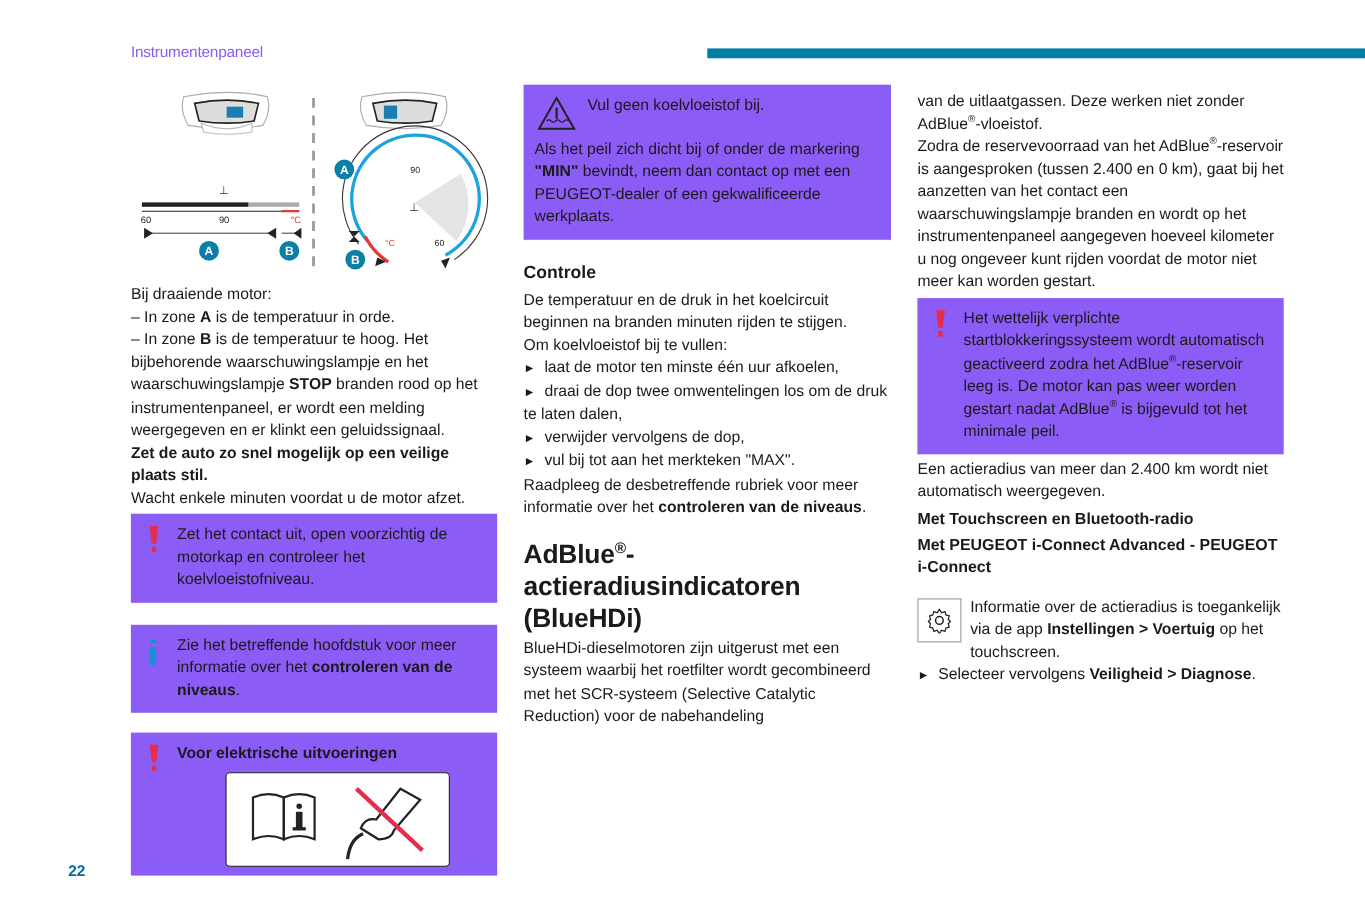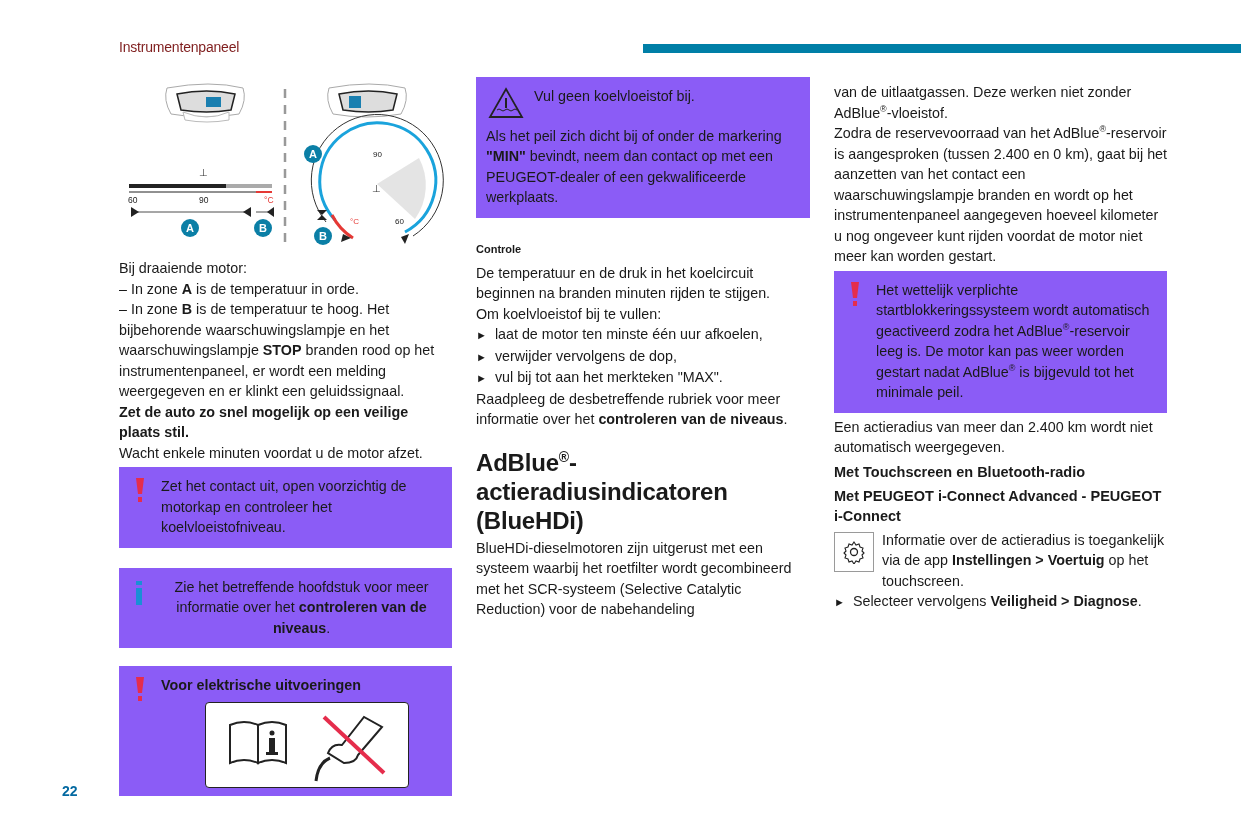--- a/index.html
+++ b/index.html
@@ -1,37 +1,37 @@
 <!DOCTYPE html>
 <html><head>
 <meta charset="utf-8">
 <style>
   html, body { margin:0; padding:0; background:#fff; }
   body { width:1241px; height:827px; position:relative; overflow:hidden;
          font-family:"Liberation Sans", sans-serif; color:#1a1a1a; }
-  .hdr-title { position:absolute; left:119px; top:39px; font-size:14px; color:#7f1d1d; letter-spacing:-0.2px; }
+  .hdr-title { position:absolute; left:119px; top:39px; font-size:14px; color:#8b5cf6; letter-spacing:-0.2px; }
   .hdr-bar { position:absolute; left:643px; top:44px; width:598px; height:9px; background:#007fa7; }
   .pagenum { position:absolute; left:62px; top:783px; font-size:14px; font-weight:bold; color:#0369a1; }
 
   .col { position:absolute; font-size:14.3px; line-height:20.5px; }
   .col1 { left:119px; top:74px; width:333px; }
   .col2 { left:476px; top:77px; width:334px; }
   .col3 { left:834px; top:82px; width:333px; }
 
   p { margin:0; }
   b { font-weight:bold; }
   sup { font-size:9px; line-height:0; vertical-align:super; }
 
   .box { background:#8b5cf6; padding:9px 10px 10px 10px; position:relative; }
   .box .ico-excl { position:absolute; left:16px; top:10px; width:10px; height:26px; }
   .box .lead { padding-left:32px; }
   .box .ico-info { position:absolute; left:16px; top:12px; width:8px; height:26px; }
 
   .figure { position:relative; height:178px; margin-bottom:6px; }
-  .h2 { font-size:11px; font-weight:bold; line-height:22px; margin:0; }
+  .h2 { font-size:16px; font-weight:bold; line-height:22px; margin:0; }
   .h1 { font-size:24px; font-weight:bold; line-height:29px; margin:0; letter-spacing:-0.2px; }
   .h3 { font-size:14.5px; font-weight:bold; line-height:20px; margin:0; }
   .tri { font-size:11px; margin-right:8px; }
   .iconbox { float:left; width:38px; height:38px; border:1px solid #9a9a9a; background:#fff; margin:2px 8px 0 0; display:flex; align-items:center; justify-content:center; }
   .picto { margin:6px 0 0 76px; width:202px; height:84px; border:1.5px solid #222; border-radius:4px; background:#fff; position:relative; }
 </style>
 </head>
 <body>
 
 <div class="hdr-title">Instrumentenpaneel</div>
@@ -104,21 +104,21 @@
   <p>Wacht enkele minuten voordat u de motor afzet.</p>
 
   <div class="box" style="margin-top:4px;">
     <svg class="ico-excl" viewBox="0 0 10 26">
         <polygon points="1,1 9,1 7,17 3,17" fill="#e52d4c"></polygon>
         <rect x="3" y="20" width="4" height="5" fill="#e52d4c"></rect>
       </svg>
     <p class="lead">Zet het contact uit, open voorzichtig de motorkap en controleer het koelvloeistofniveau.</p>
   </div>
 
-  <div class="box" style="margin-top:20px;text-align:center;">
+  <div class="box" style="margin-top:20px;">
     <svg class="ico-info" viewBox="0 0 8 26">
         <rect x="1" y="1" width="6" height="4" fill="#1a8fd6"></rect>
         <rect x="1" y="8" width="6" height="17" fill="#1a8fd6"></rect>
       </svg>
     <p class="lead"><span>Zie het betreffende hoofdstuk voor meer informatie over het </span><b>controleren van de niveaus</b><span>.</span></p>
   </div>
 
   <div class="box" style="margin-top:18px; height:111px;">
     <svg class="ico-excl" viewBox="0 0 10 26">
         <polygon points="1,1 9,1 7,17 3,17" fill="#e52d4c"></polygon>
@@ -153,20 +153,21 @@
     </svg>
     <p style="padding-left:48px;">Vul geen koelvloeistof bij.</p>
     <p style="margin-top:19px;"><span>Als het peil zich dicht bij of onder de markering </span><b>"MIN"</b><span> bevindt, neem dan contact op met een PEUGEOT-dealer of een gekwalificeerde werkplaats.</span></p>
   </div>
 
   <p class="h2" style="margin-top:20px;">Controle</p>
   <p style="margin-top:3px;">De temperatuur en de druk in het koelcircuit beginnen na branden minuten rijden te stijgen.</p>
   <p>Om koelvloeistof bij te vullen:</p>
   <div>
     <p><span class="tri">►</span><span>laat de motor ten minste één uur afkoelen,</span></p>
+    <p><span class="tri">►</span><span>draai de dop twee omwentelingen los om de druk te laten dalen,</span></p>
     <p><span class="tri">►</span><span>verwijder vervolgens de dop,</span></p>
     <p><span class="tri">►</span><span>vul bij tot aan het merkteken "MAX".</span></p>
   </div>
   <p><span>Raadpleeg de desbetreffende rubriek voor meer informatie over het </span><b>controleren van de niveaus</b><span>.</span></p>
 
 
   <p class="h1" style="margin-top:18px;"><span>AdBlue</span><sup style="font-size:14px;">®</sup><span>-actieradiusindicatoren (BlueHDi)</span></p>
   <p style="margin-top:3px;">BlueHDi-dieselmotoren zijn uitgerust met een systeem waarbij het roetfilter wordt gecombineerd met het SCR-systeem (Selective Catalytic Reduction) voor de nabehandeling</p>
 </div>
 
@@ -178,21 +179,21 @@
     <svg class="ico-excl" viewBox="0 0 10 26">
         <polygon points="1,1 9,1 7,17 3,17" fill="#e52d4c"></polygon>
         <rect x="3" y="20" width="4" height="5" fill="#e52d4c"></rect>
       </svg>
     <p class="lead"><span>Het wettelijk verplichte startblokkeringssysteem wordt automatisch geactiveerd zodra het AdBlue</span><sup>®</sup><span>-reservoir leeg is. De motor kan pas weer worden gestart nadat AdBlue</span><sup>®</sup><span> is bijgevuld tot het minimale peil.</span></p>
   </div>
 
   <p style="margin-top:4px;">Een actieradius van meer dan 2.400 km wordt niet automatisch weergegeven.</p>
   <p class="h3" style="margin-top:4px;">Met Touchscreen en Bluetooth-radio</p>
   <p class="h3" style="margin-top:4px; clear:both;">Met PEUGEOT i-Connect Advanced - PEUGEOT i-Connect</p>
-  <div style="margin-top:4px;">
+  <div style="margin-top:16px;">
     <span class="iconbox">
       <svg width="24" height="24" viewBox="0 0 24 24">
           <circle cx="12" cy="12" r="3.5" fill="none" stroke="#222" stroke-width="1.3"></circle>
           <path d="M12 2 l2 3 3-1 1 3 3 1-1 3 2 2-2 2 1 3-3 1-1 3-3-1-2 3-2-3-3 1-1-3-3-1 1-3-2-2 2-2-1-3 3-1 1-3 3 1z" fill="none" stroke="#222" stroke-width="1.1"></path>
         </svg>
     </span>
     <p><span>Informatie over de actieradius is toegankelijk via de app </span><b>Instellingen &gt; Voertuig</b><span> op het touchscreen.</span></p>
   </div>
   <p style="clear:both;"><span class="tri">►</span><span>Selecteer vervolgens </span><b>Veiligheid &gt; Diagnose</b><span>.</span></p>
 </div>

